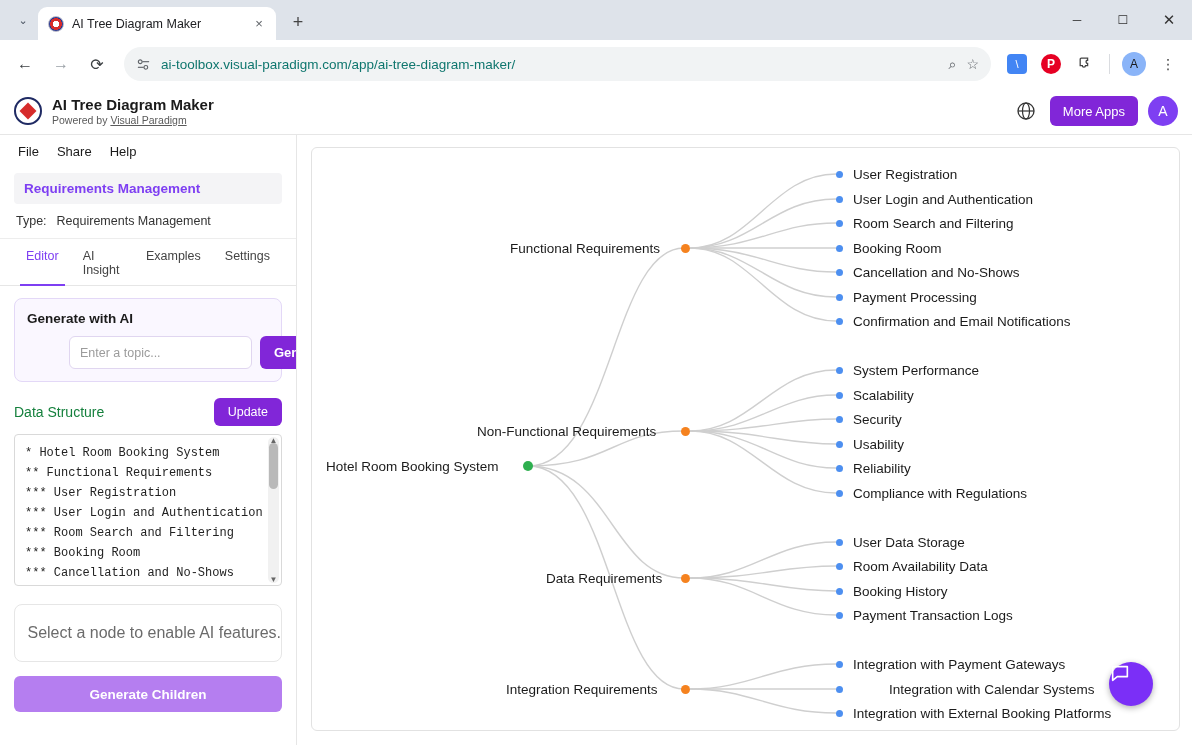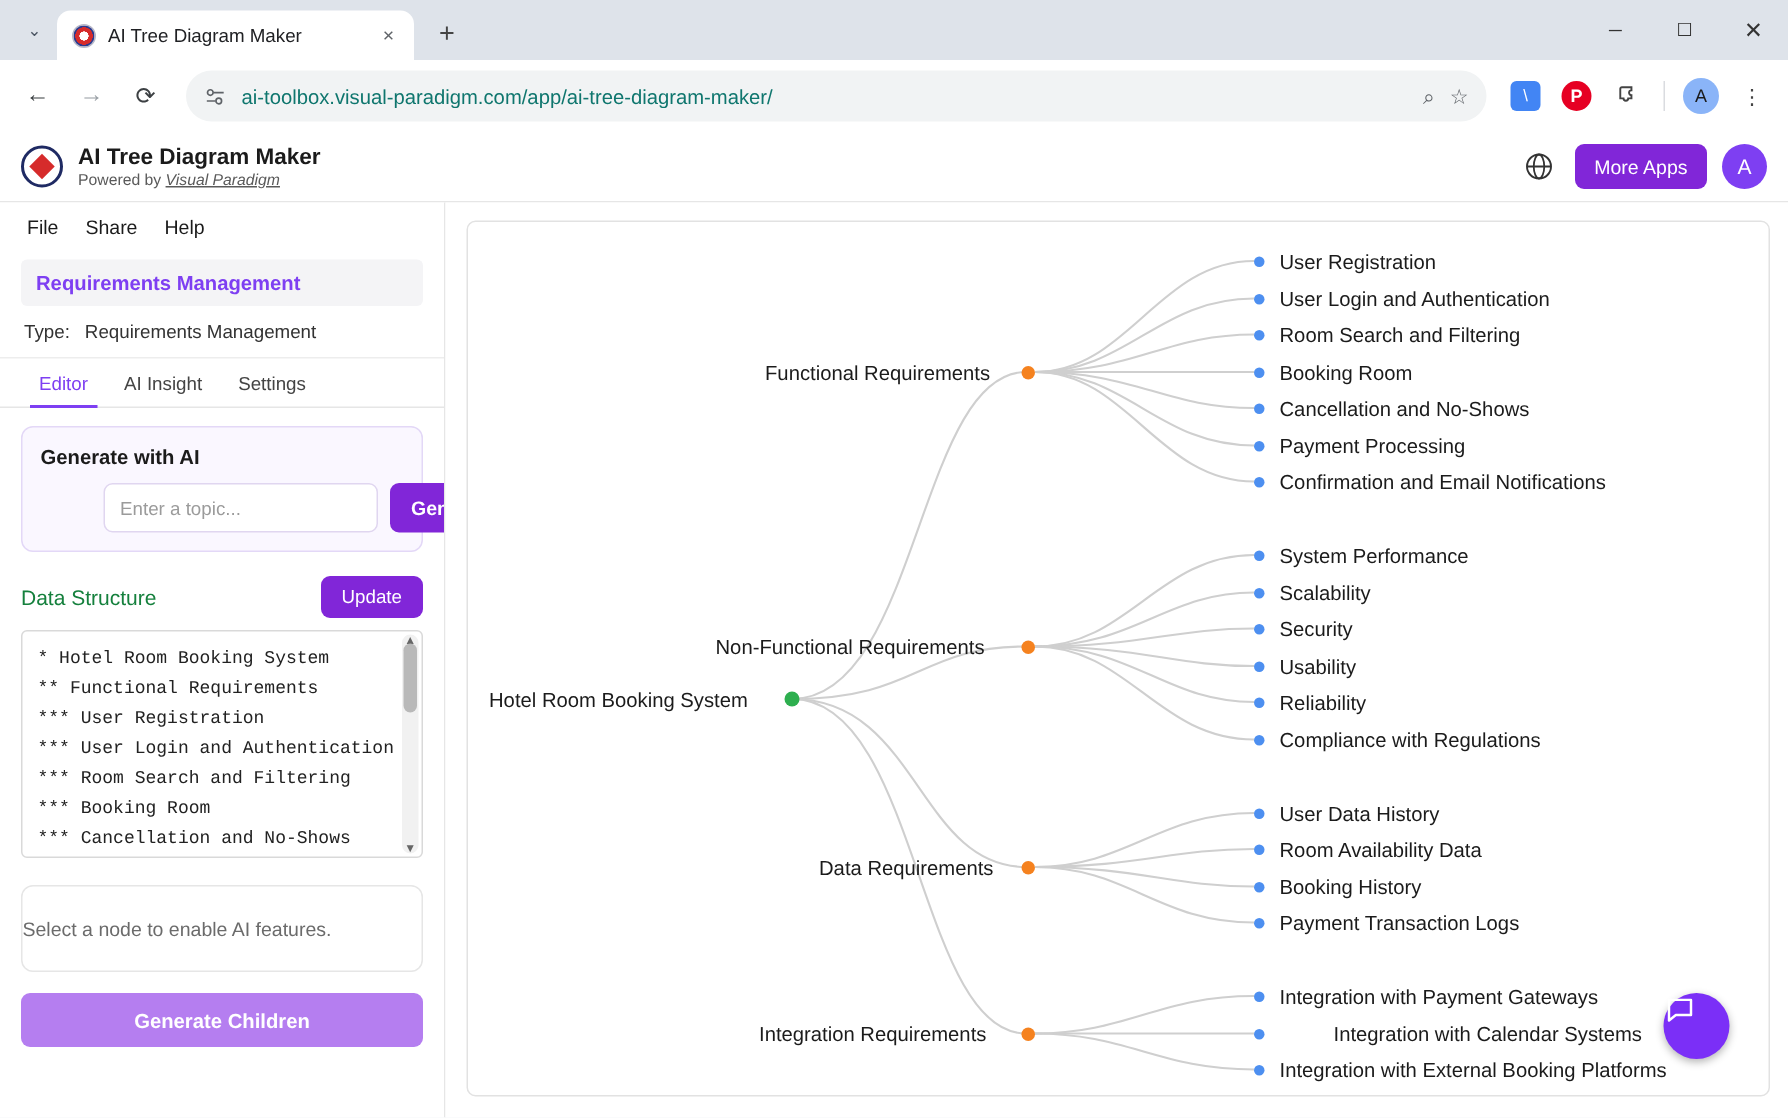--- a/index.html
+++ b/index.html
@@ -67,21 +67,21 @@
     width: 28px; height: 28px; border-radius: 50%;
     background: #fff; border: 2px solid #1f2a63; position: relative; flex:0 0 auto;
   }
   .logo-mark::after {
     content:""; position:absolute; left:50%; top:50%; width:12px; height:12px; transform: translate(-50%,-50%) rotate(45deg);
     background:#d62b2b;
   }
   .apptitles { display:flex; flex-direction: column; line-height:1.15; }
   .apptitle { font-size: 15px; font-weight: bold; color:#1b1b1b; }
   .appsub { font-size: 10.5px; color:#5a5a5a; }
-  .appsub a { color:#5a5a5a; text-decoration: underline; font-style: italic; }
+  .appsub a { color:#5a5a5a; text-decoration: underline; }
   .appheader-right { margin-left:auto; display:flex; align-items:center; gap: 10px; }
   .globe-btn { width: 28px; height:28px; border-radius: 6px; display:flex; align-items:center; justify-content:center; color:#333; font-size: 16px; }
   .moreapps {
     background:#7b2ff7; background:#8126d8; color:#fff; border:none; border-radius: 6px;
     height: 30px; padding: 0 13px; font-size: 13px; cursor:pointer;
   }
   .avatar-lg { width: 30px; height:30px; border-radius: 50%; background:#7e3ff2; color:#fff; font-size: 14px; display:flex; align-items:center; justify-content:center; }
 
   .body { flex:1 1 auto; display:flex; min-height:0; }
 
@@ -118,21 +118,21 @@
   .ds-box { border:1px solid #d9d9d9; border-radius: 4px; height: 152px; position:relative; overflow:hidden; background:#fff;}
   .ds-text {
     font-family: "Liberation Mono", monospace; font-size: 12px; line-height: 20px; color:#222;
     padding: 8px 18px 8px 10px; white-space: pre; overflow:hidden; height:100%;
   }
   .ds-scrollbar { position:absolute; right:2px; top:2px; bottom:2px; width:11px; background:#f1f1f1; border-radius:6px; }
   .ds-thumb { position:absolute; top:6px; left:1px; width:9px; height:46px; background:#b9b9b9; border-radius:5px; }
   .ds-arrow { position:absolute; left:0; width:11px; height:11px; display:flex; align-items:center; justify-content:center; font-size:8px; color:#666;}
   .ds-arrow.up { top:-2px; } .ds-arrow.down { bottom:-2px; }
 
-  .hint-box { margin-top: 18px; border:1px solid #e6e6e6; border-radius: 8px; height: 58px; display:flex; align-items:center; justify-content:flex-start; color:#6b6b6b; font-size: 13px; }
+  .hint-box { margin-top: 18px; border:1px solid #e6e6e6; border-radius: 8px; height: 58px; display:flex; align-items:center; justify-content:flex-end; color:#6b6b6b; font-size: 16px; }
   .gen-children { margin: 14px 0 0 0; width: 100%; height: 36px; background:#b57ef0; color:#fff; border:none; border-radius: 6px; font-size: 13.5px; font-weight:bold; cursor:pointer; }
 
   
   .canvas-wrap { flex:1 1 auto; background:#fff; padding: 12px 12px 14px 14px; position:relative; min-width:0;}
   .canvas { width:100%; height:100%; background:#fff; border:1px solid #e2e2e2; border-radius: 6px; position:relative; overflow:hidden;}
   .canvas svg { position:absolute; left:0; top:0; }
   .node-label { position:absolute; font-size: 13.5px; color:#1b1b1b; white-space: nowrap; }
   .node-dot { position:absolute; width: 9px; height:9px; border-radius:50%; }
   .dot-root { background:#2eaf4f; width:10px; height:10px; }
   .dot-branch { background:#f5821f; }
@@ -236,20 +236,21 @@
         <div class="proj-name">Requirements Management</div>
 
         <div class="proj-type">
           <span class="k">Type:</span>
           <span class="v">Requirements Management</span>
         </div>
 
         <div class="tabs">
           <div class="tab-item active">Editor</div>
           <div class="tab-item">AI Insight</div>
+          <div class="tab-item">Examples</div>
           <div class="tab-item">Settings</div>
         </div>
 
         <div class="sb-scroll">
           <div class="genai-card">
             <div class="genai-title">Generate with AI</div>
             <div class="genai-row">
               <input class="genai-input" placeholder="Enter a topic..." style="">
               <button class="genai-btn">Generate</button>
             </div>
@@ -356,21 +357,21 @@
           <div class="node-label" style="left:541px; top:289px;">Usability</div>
           <div class="node-dot dot-leaf" style="left:524px; top:317px;"></div>
           <div class="node-label" style="left:541px; top:313px;">Reliability</div>
           <div class="node-dot dot-leaf" style="left:524px; top:342px;"></div>
           <div class="node-label" style="left:541px; top:338px;">Compliance with Regulations</div>
 
           <div class="node-label" style="left:234px; top:423px;">Data Requirements</div>
           <div class="node-dot dot-branch" style="left:369px; top:426px;"></div>
 
           <div class="node-dot dot-leaf" style="left:524px; top:391px;"></div>
-          <div class="node-label" style="left:541px; top:387px;">User Data History</div>
+          <div class="node-label" style="left:541px; top:387px;">User Data Storage</div>
           <div class="node-dot dot-leaf" style="left:524px; top:415px;"></div>
           <div class="node-label" style="left:541px; top:411px;">Room Availability Data</div>
           <div class="node-dot dot-leaf" style="left:524px; top:440px;"></div>
           <div class="node-label" style="left:541px; top:436px;">Booking History</div>
           <div class="node-dot dot-leaf" style="left:524px; top:464px;"></div>
           <div class="node-label" style="left:541px; top:460px;">Payment Transaction Logs</div>
 
           <div class="node-label" style="left:194px; top:534px;">Integration Requirements</div>
           <div class="node-dot dot-branch" style="left:369px; top:537px;"></div>
 

